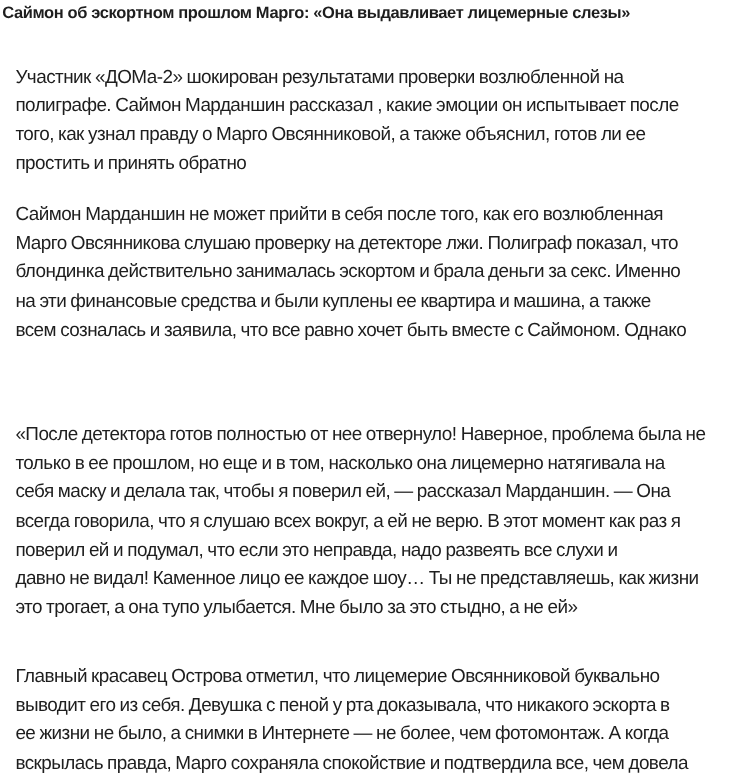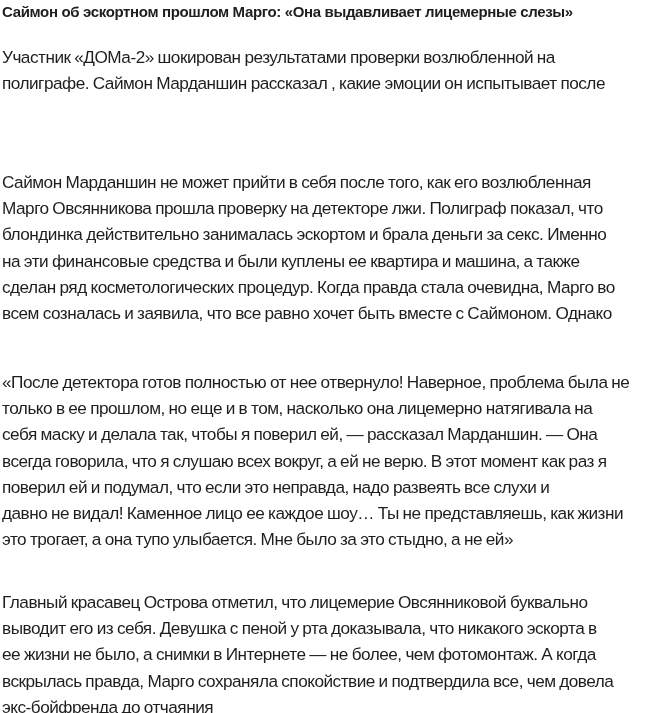--- a/index.html
+++ b/index.html
@@ -24,21 +24,21 @@
     .title {
       margin: 0;
       padding-top: 1px;
       font-size: 15px;
       font-weight: bold;
       line-height: 22px;
       letter-spacing: -0.35px;
       white-space: nowrap;
     }
     .para {
-      margin: 0;
+      margin: 12px;
       font-size: 17.2px;
       line-height: 26.2px;
       letter-spacing: -0.5px;
       word-spacing: -0.5px;
     }
     .line {
       display: block;
       white-space: nowrap;
     }
     .p1 { position: absolute; top: 44px; }
@@ -48,28 +48,29 @@
   </style>
 </head>
 <body>
 
 <div class="article">
   <h1 class="title">Саймон об эскортном прошлом Марго: «Она выдавливает лицемерные слезы»</h1>
 
   <p class="para p1">
     <span class="line">Участник «ДОМа-2» шокирован результатами проверки возлюбленной на</span>
     <span class="line">полиграфе. Саймон Марданшин рассказал , какие эмоции он испытывает после</span>
+    <span class="line">того, как узнал правду о Марго Овсянниковой, а также объяснил, готов ли ее</span>
+    <span class="line">простить и принять обратно</span>
   </p>
 
   <p class="para p2">
     <span class="line">Саймон Марданшин не может прийти в себя после того, как его возлюбленная</span>
-    <span class="line">Марго Овсянникова прошла проверку на детекторе лжи. Полиграф показал, что</span>
+    <span class="line">Марго Овсянникова слушаю проверку на детекторе лжи. Полиграф показал, что</span>
     <span class="line">блондинка действительно занималась эскортом и брала деньги за секс. Именно</span>
     <span class="line">на эти финансовые средства и были куплены ее квартира и машина, а также</span>
-    <span class="line">сделан ряд косметологических процедур. Когда правда стала очевидна, Марго во</span>
     <span class="line">всем созналась и заявила, что все равно хочет быть вместе с Саймоном. Однако</span>
   </p>
 
   <p class="para p3">
     <span class="line">«После детектора готов полностью от нее отвернуло! Наверное, проблема была не</span>
     <span class="line">только в ее прошлом, но еще и в том, насколько она лицемерно натягивала на</span>
     <span class="line">себя маску и делала так, чтобы я поверил ей, — рассказал Марданшин. — Она</span>
     <span class="line">всегда говорила, что я слушаю всех вокруг, а ей не верю. В этот момент как раз я</span>
     <span class="line">поверил ей и подумал, что если это неправда, надо развеять все слухи и</span>
     <span class="line">давно не видал! Каменное лицо ее каждое шоу… Ты не представляешь, как жизни</span>

